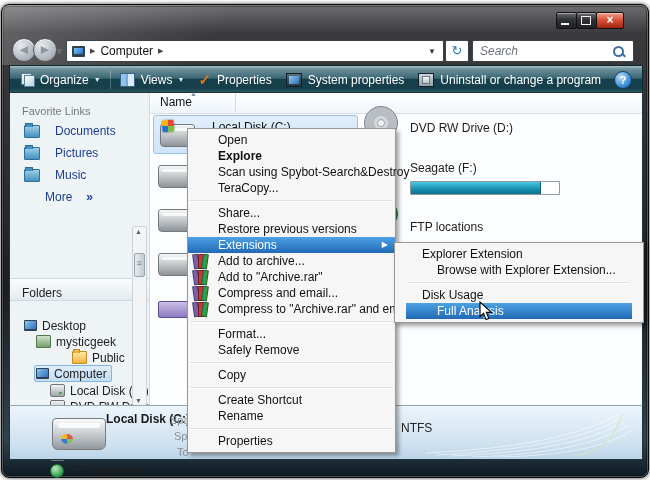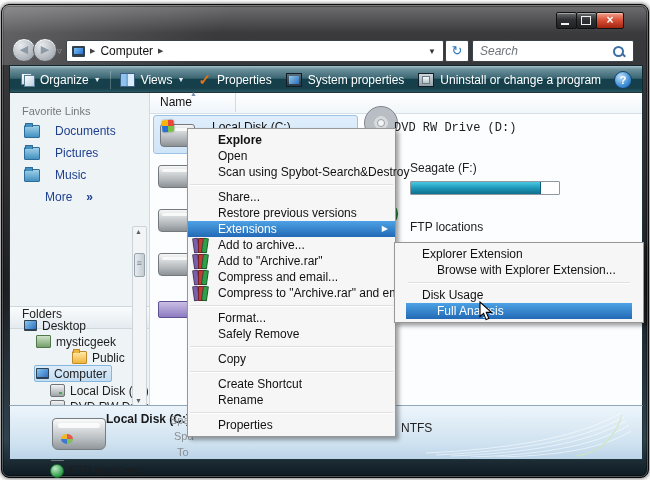--- a/index.html
+++ b/index.html
@@ -56,23 +56,23 @@
   #help-btn{position:absolute;right:10px;top:5px;width:16px;height:16px;border-radius:50%;
     background:radial-gradient(circle at 35% 30%,#bfe0f7,#3f8fd6 60%,#1d5fa8);color:#fff;font-size:11px;font-weight:bold;
     text-align:center;line-height:16px;border:1px solid #123f66;}
   
   #main{position:absolute;left:7px;top:87px;width:632px;height:313px;background:#fff;border:1px solid #20343c;}
   #sidebar{position:absolute;left:0;top:0;width:139px;height:100%;background:#eef3f6;border-right:1px solid #d3dade;}
   .side-header{color:#75797c;font-size:11px;}
   .side-link{color:#1e3f8f;font-size:12px;display:flex;align-items:center;gap:8px;}
   .fold-icon{width:14px;height:11px;background:linear-gradient(#9fd0e8,#4391c2);border:1px solid #2e6d99;border-radius:1px;position:relative;margin-right:7px;}
   .fold-icon::before{content:"";position:absolute;left:0;top:-3px;width:6px;height:3px;background:#4391c2;border:1px solid #2e6d99;border-bottom:none;border-radius:1px 1px 0 0;}
-  #folders-band{position:absolute;left:0;top:213px;width:139px;height:21px;
+  #folders-band{position:absolute;left:0;top:185px;width:139px;height:21px;
     background:linear-gradient(#fafcfd,#e4ebf0);border-top:1px solid #cfd8dd;border-bottom:1px solid #cfd8dd;
-    display:flex;align-items:flex-start;font-size:12px;color:#222;gap:38px;}
+    display:flex;align-items:flex-end;font-size:12px;color:#222;gap:38px;}
   .tree-item{position:absolute;display:flex;align-items:center;font-size:12px;color:#1d1d1d;height:15px;white-space:nowrap;}
   .tree-sel{background:linear-gradient(#ddecf9,#c3ddf3);border:1px solid #84b6de;border-radius:2px;padding:0 4px 0 1px;}
   .i12{width:13px;height:11px;margin-right:5px;flex:0 0 auto;}
   .ic-monitor{background:#2f4254;position:relative;border-radius:1px;}
   .ic-monitor::before{content:"";position:absolute;inset:1px 1px 2px 1px;background:linear-gradient(135deg,#86c7f0,#2f6fc0);}
   .ic-user{background:linear-gradient(#cfe3c9,#74a06b);border:1px solid #51764b;border-radius:1px;}
   .ic-folder{background:linear-gradient(#ffe9a8,#f0b53c);border:1px solid #c08a2a;border-radius:1px;position:relative;}
   .ic-folder::before{content:"";position:absolute;left:0;top:-3px;width:5px;height:3px;background:#f0b53c;border:1px solid #c08a2a;border-bottom:none;}
   .ic-drive{background:linear-gradient(#f2f3f4,#9ea4a8);border:1px solid #6f7478;border-radius:2px;position:relative;}
   .ic-drive::before{content:"";position:absolute;right:2px;bottom:2px;width:3px;height:2px;background:#3fae49;}
@@ -291,21 +291,21 @@
         <span class="winflag" style="left:8px;top:4px;"></span>
         <span class="lbl">Local Disk (C:)</span>
       </div>
 
       <span class="big-drive" style="left:8px;top:72px;"></span>
       <span class="big-drive" style="left:8px;top:116px;"></span>
       <span class="big-drive" style="left:8px;top:160px;"></span>
       <span class="i12 ic-keyboard" style="position:absolute;left:8px;top:208px;width:30px;height:15px;"></span>
 
       <span class="disc" style="left:214px;top:13px;"></span>
-      <span class="item-label" style="left:244px;top:28px;font-family:Liberation Mono, monospace;">DVD RW Drive (D:)</span>
+      <span class="item-label" style="left:260px;top:28px;">DVD RW Drive (D:)</span>
 
       <span class="item-label" style="left:260px;top:68px;">Seagate (F:)</span>
       <div id="cap-bar">
             <div id="cap-fill" style="width: 87%;"></div>
           </div>
 
       <span class="i12 ic-globe" style="position:absolute;left:222px;top:108px;width:24px;height:24px;"></span>
       <span class="item-label" style="left:260px;top:127px;">FTP locations</span>
     </div>
   </div>
@@ -323,23 +323,24 @@
         <path d="M10,44 C90,40 155,30 198,6"></path>
         <path d="M25,45 C100,42 160,33 200,10"></path>
         <path d="M45,46 C110,44 168,36 203,14"></path>
         <path d="M70,46 C125,45 175,39 205,20"></path>
       </g>
       <path d="M150,45 C170,42 188,30 196,4" fill="none" stroke="#cfe8b8" stroke-width="1.6" opacity="0.9"></path>
     </svg>
   </div>
 
   <div id="ctx">
+    <div class="mi"><span>Open</span></div>
     <div class="mi bold"><span>Explore</span></div>
-    <div class="mi"><span>Open</span></div>
     <div class="mi"><span>Scan using Spybot-Search&amp;Destroy</span></div>
+    <div class="mi"><span>TeraCopy...</span></div>
     <div class="msep"></div>
     <div class="mi"><span>Share...</span></div>
     <div class="mi"><span>Restore previous versions</span></div>
     <div class="mi hl">
       <span class="gut"><span class="pinwheel"></span></span>
       <span>Extensions</span>
       <span class="subarrow">▶</span>
     </div>
     <div class="mi">
       <span class="gut"><span class="winrar"><i></i><i></i><i></i></span></span>

